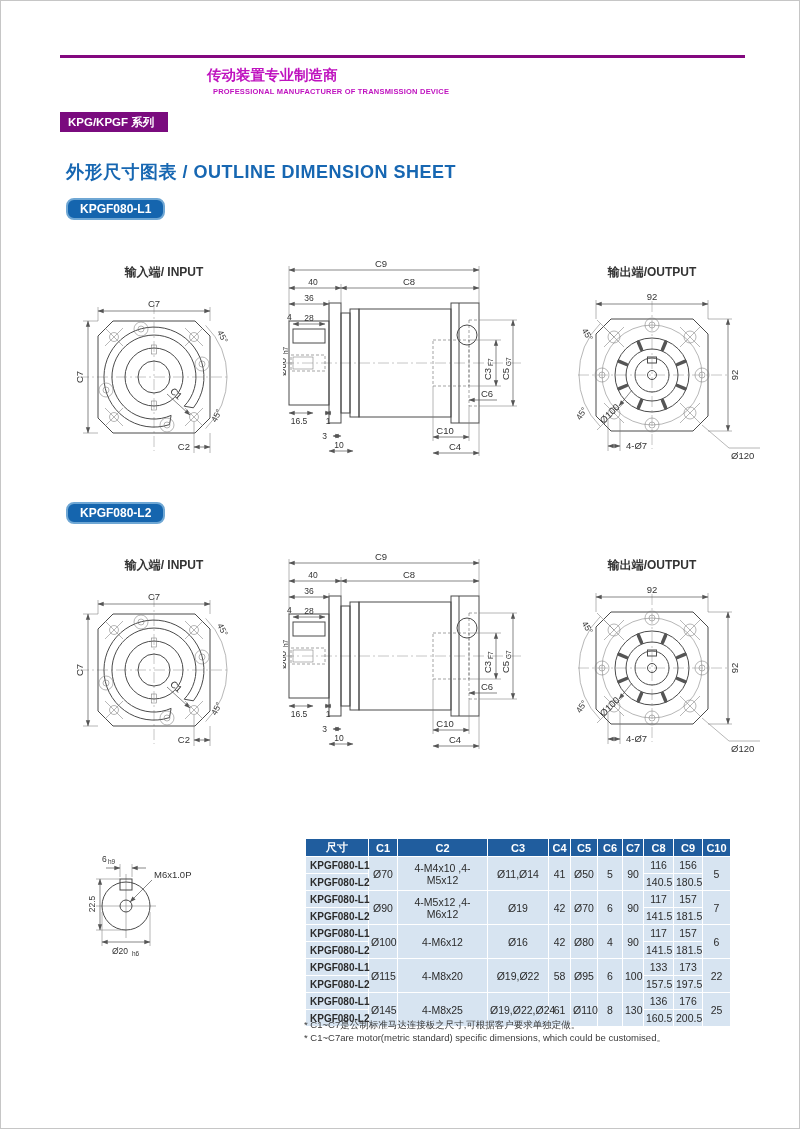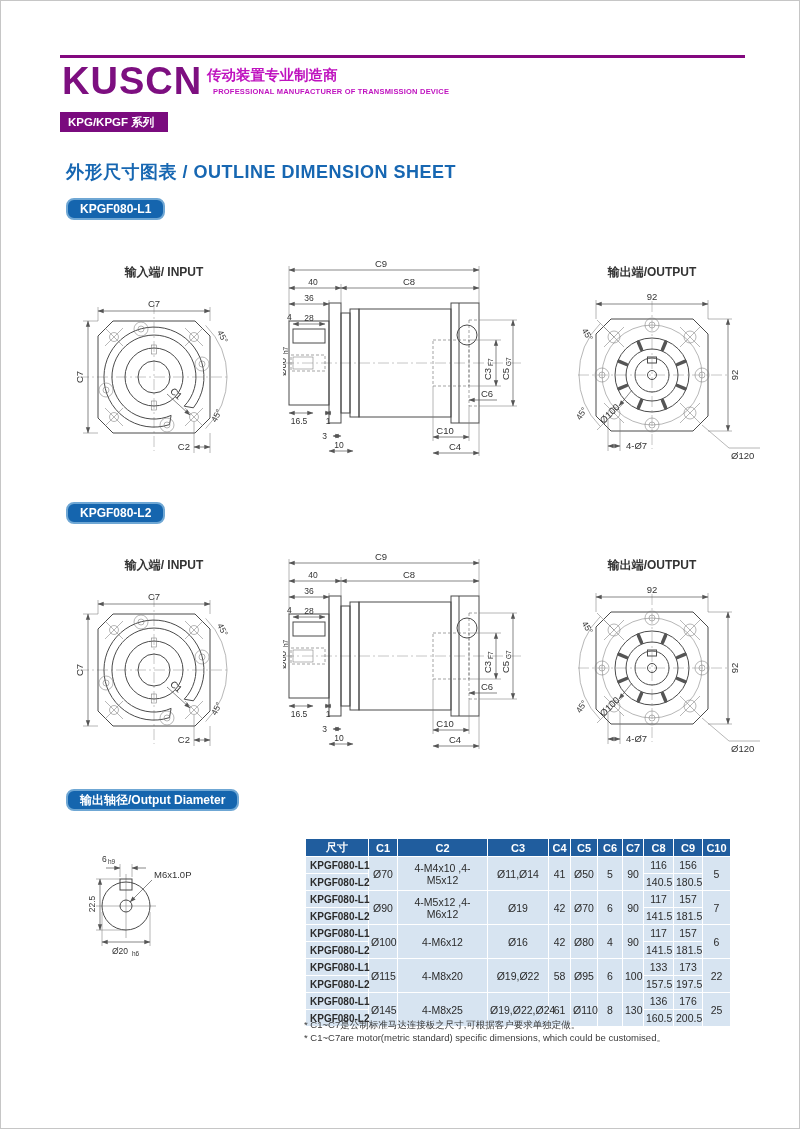--- a/index.html
+++ b/index.html
@@ -38,21 +38,20 @@
   table.dims td{border:1px solid #fff;height:16px;padding:0 2px;text-align:center;color:#2b2b2b}
   table.dims td.model{text-align:left;font-weight:bold;font-size:10px;padding-left:4px;white-space:nowrap}
   .footnote{font-size:9.5px;color:#3a3a3a;line-height:13px}
 </style>
 </head>
 <body>
 
 <div class="page">
 
   <div class="abs toprule"></div>
-  <div class="abs logo">KUSCN</div>
   <div class="abs tag-zh">传动装置专业制造商</div>
   <div class="abs tag-en">PROFESSIONAL MANUFACTURER OF TRANSMISSION DEVICE</div>
 
   <div class="abs band">
     <div class="band-left">KPG/KPGF 系列</div>
   </div>
 
   <div class="abs title">外形尺寸图表 / OUTLINE DIMENSION SHEET</div>
 
   <div class="abs" style="left:66px;top:198px">
@@ -454,23 +453,20 @@
     <text x="179" y="181">Ø120</text>
     <path class="th" d="M48.4,45.4 A73,73 0 0 0 27,97"></path>
     <path class="th" d="M27,97 A73,73 0 0 0 48.4,148.6"></path>
     <line class="th" x1="62" y1="59" x2="45" y2="42"></line>
     <line class="th" x1="62" y1="135" x2="45" y2="152"></line>
     <text class="sm" transform="translate(33,58) rotate(58)" text-anchor="middle">45°</text>
     <text class="sm" transform="translate(32,137) rotate(-58)" text-anchor="middle">45°</text>
   </svg>
 </div>
 
-  <div class="abs" style="left:66px;top:789px">
-    <span class="badge">输出轴径/Output Diameter</span>
-  </div>
 
   <svg class="abs" style="left:64px;top:822px" width="150" height="150" viewBox="0 0 150 150">
     <line class="th" x1="32" y1="84" x2="92" y2="84"></line>
     <line class="th" x1="62" y1="52" x2="62" y2="116"></line>
     <circle class="ln" cx="62" cy="84" r="24"></circle>
     <rect class="ln" x="56" y="57" width="12" height="11" fill="#fff"></rect>
     <circle class="ln" cx="62" cy="84" r="6"></circle>
     <line class="th" x1="56" y1="55" x2="56" y2="42"></line>
       <line class="th" x1="68" y1="55" x2="68" y2="42"></line>
     <line class="dim" x1="42" y1="46" x2="56" y2="46" marker-end="url(#ar)"></line>

